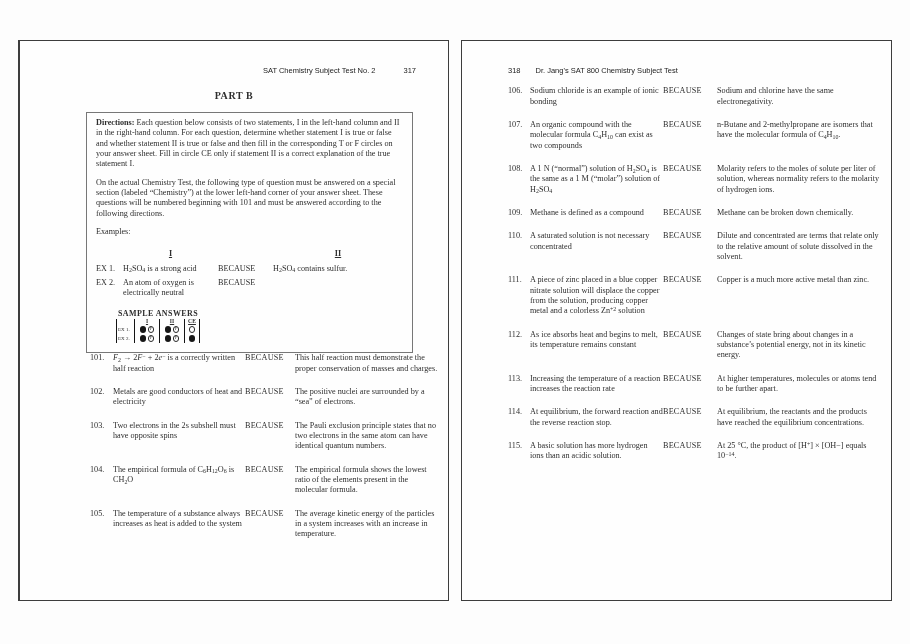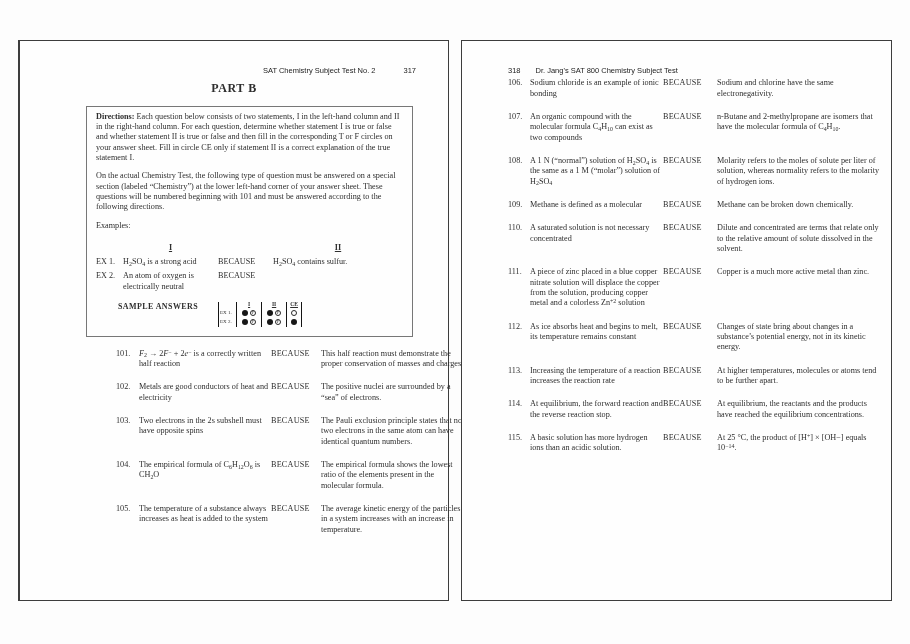--- a/index.html
+++ b/index.html
@@ -17,61 +17,61 @@
 
   
   .running-header{
     font-family:"Liberation Sans", sans-serif;font-size:7.5px;color:#222;
     display:flex;align-items:center;margin-top:25px;
   }
   #page-left .running-header{justify-content:flex-end;padding-right:32px;gap:28px;}
   #page-right .running-header{padding-left:46px;gap:15px;}
 
   .part-title{
-    text-align:center;margin-top:6px;font-size:12px;font-weight:bold;letter-spacing:0.6px;
+    text-align:center;margin-top:15px;font-size:10px;font-weight:bold;letter-spacing:0.6px;
   }
 
   
   .directions-box{
     margin-left:66px;margin-top:9px;width:327px;box-sizing:border-box;
     border:1px solid #777;padding:5px 9px 9px 9px;
   }
   .directions-box p{margin:0 0 8px 0;}
   .directions-box p:last-of-type{margin-bottom:12px;}
   .bold{font-weight:bold;}
 
   .examples-label{margin-top:2px;}
 
   .ex-grid{display:grid;grid-template-columns:27px 95px 55px 1fr;margin-top:4px;}
   .ex-grid.ex-head{margin-top:6px;margin-bottom:1px;}
   .ex-col-head{font-weight:bold;text-align:center;}
   .ex-col-head span{text-decoration:underline;}
 
-  .sample-row{display:flex;align-items:flex-start;margin-top:10px;}
+  .sample-row{display:flex;align-items:flex-start;margin-top:10px;flex-direction:column;}
   .sample-label{margin-left:22px;font-weight:bold;font-size:8px;letter-spacing:0.4px;}
 
   
   .answer-grid{
     display:inline-grid;grid-template-columns:18px 25px 25px 14px;
     margin-left:20px;border-left:1px solid #141414;border-right:1px solid #141414;
     font-size:5.6px;line-height:1;
   }
   .ag-cell{border-right:1px solid #141414;padding:1px 1px 1.5px 1px;display:flex;align-items:center;justify-content:center;gap:1.5px;}
   .ag-cell:nth-child(4n){border-right:none;}
   .ag-head{font-weight:bold;padding-top:0;padding-bottom:1px;}
   .ag-head span{text-decoration:underline;}
   .ag-exlabel{justify-content:flex-start;font-size:5px;white-space:nowrap;overflow:hidden;}
   .bubble{width:6.5px;height:6.5px;border-radius:50%;box-sizing:border-box;display:inline-flex;align-items:center;justify-content:center;flex:none;}
   .bubble.filled{background:#161616;}
   .bubble.open{border:0.9px solid #2a2a2a;font-size:4.3px;color:#2a2a2a;}
 
   
   .questions{padding-right:10px;}
-  #page-left .questions{margin-top:12px;padding-left:96px;}
-  #page-right .questions{margin-top:3px;padding-left:46px;}
+  #page-left .questions{margin-top:0;padding-left:70px;}
+  #page-right .questions{margin-top:11px;padding-left:46px;}
   .q-row{display:grid;margin-bottom:13px;}
   #page-left .q-row{grid-template-columns:23px 132px 50px 146px;}
   #page-right .q-row{grid-template-columns:22px 133px 54px 164px;}
   .q-num{}
   .q-because{letter-spacing:0.2px;}
   sub{vertical-align:baseline;position:relative;top:0.28em;font-size:0.72em;line-height:0;}
   sup{vertical-align:baseline;position:relative;top:-0.38em;font-size:0.72em;line-height:0;}
 </style>
 </head>
 <body>
@@ -211,21 +211,21 @@
 
   <div class="q-row">
     <div class="q-num">108.</div>
     <div class="q-s1">A 1 N (“normal”) solution of H<sub>2</sub>SO<sub>4</sub> is the same as a 1 M (“molar”) solution of H<sub>2</sub>SO<sub>4</sub></div>
     <div class="q-because">BECAUSE</div>
     <div class="q-s2">Molarity refers to the moles of solute per liter of solution, whereas normality refers to the molarity of hydrogen ions.</div>
   </div>
 
   <div class="q-row">
     <div class="q-num">109.</div>
-    <div class="q-s1">Methane is defined as a molecular</div>
+    <div class="q-s1">Methane is defined as a compound</div>
     <div class="q-because">BECAUSE</div>
     <div class="q-s2">Methane can be broken down chemically.</div>
   </div>
 
   <div class="q-row">
     <div class="q-num">110.</div>
     <div class="q-s1">A saturated solution is not necessary concentrated</div>
     <div class="q-because">BECAUSE</div>
     <div class="q-s2">Dilute and concentrated are terms that relate only to the relative amount of solute dissolved in the solvent.</div>
   </div>

